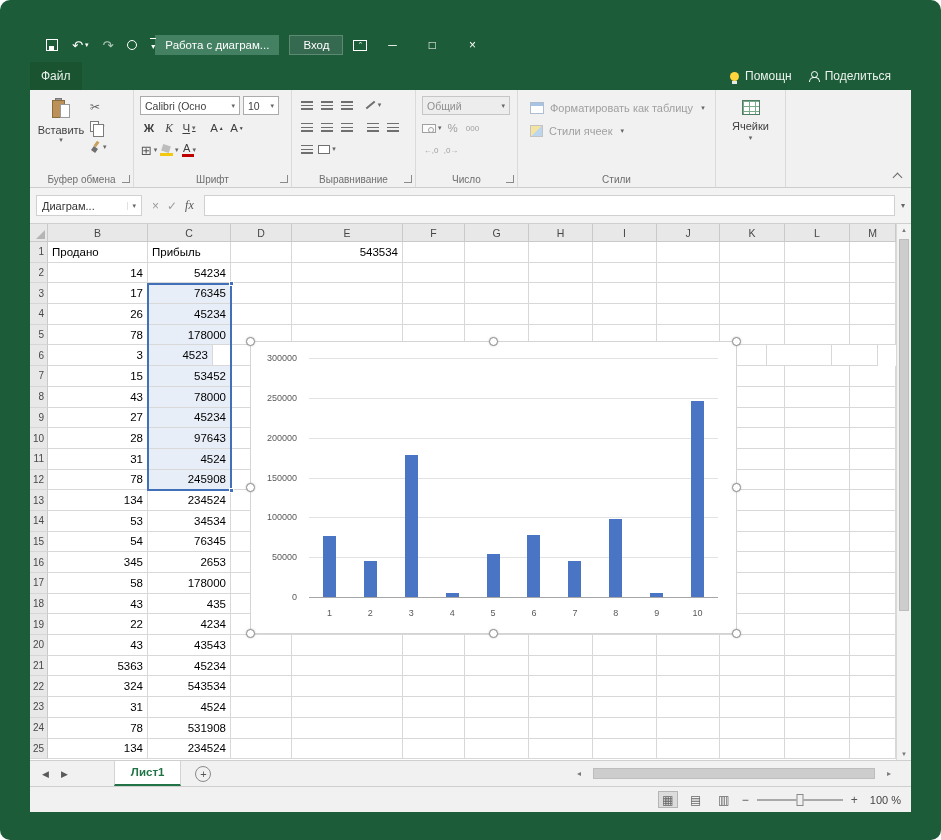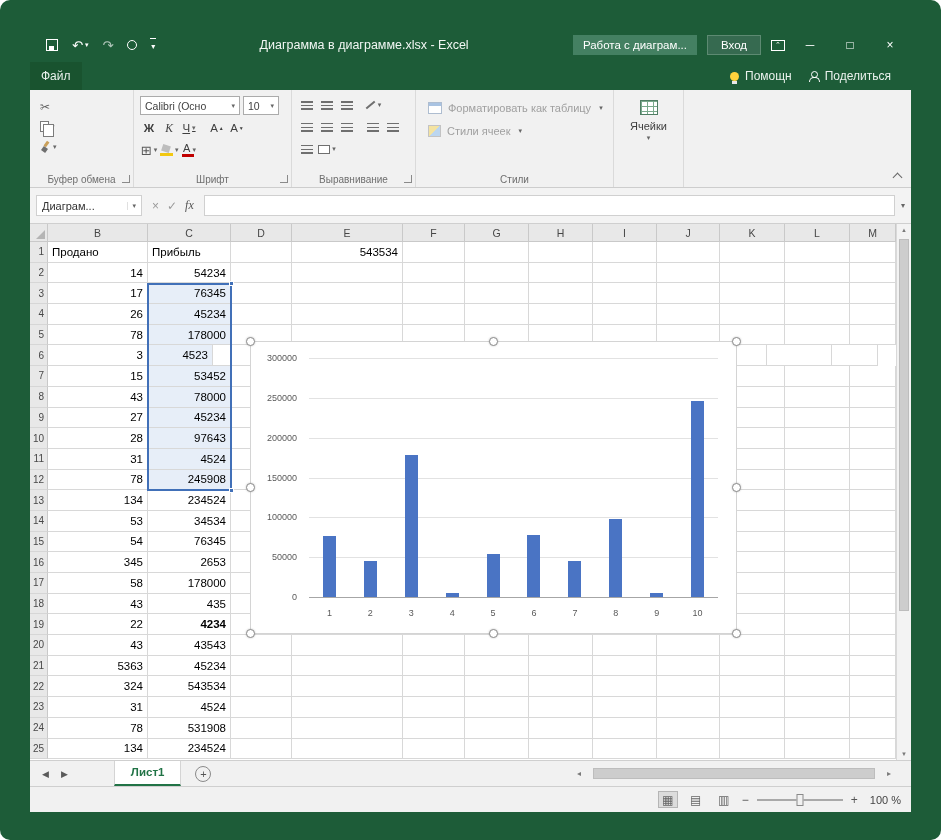--- a/index.html
+++ b/index.html
@@ -251,21 +251,20 @@
       <span class="tbic">
           <span class="floppy"></span>
         </span>
       <span class="tbic">↶<span class="mini-caret">▾</span></span>
       <span class="tbic dim">↷</span>
       <span class="tbic">
           <span class="touch-circle"></span>
         </span>
       <span class="tbic qat-custom">▾</span>
     </div>
-    <div class="win-title">Диаграмма в диаграмме.xlsx - Excel</div>
     <div class="title-right">
       <span class="ctx-chip">Работа с диаграм...</span>
       <button class="signin">Вход</button>
       <span class="ribdisp">⌃</span>
       <span class="winctl">─</span>
       <span class="winctl">□</span>
       <span class="winctl">×</span>
     </div>
   </div>
 
@@ -275,20 +274,29 @@
       <span class="bulb"></span>
       <span class="lbl">Помощн</span>
       <span class="person"></span>
       <span class="lbl">Поделиться</span>
     </div>
   </div>
 
   <div class="ribbon">
 
     <div class="rgroup g-clipboard">
+      <div class="paste-stack">
+        <span class="clipboard-icon">
+            <i class="clip"></i>
+            <i class="board"></i>
+            <i class="page"></i>
+          </span>
+        <span class="blabel">Вставить</span>
+        <span class="pcaret">▾</span>
+      </div>
       <div class="minis">
         <span class="mini">
             <span class="cut-glyph">✂</span>
           </span>
         <span class="mini caretdn">
             <span class="copy-icon"></span>
           </span>
         <span class="mini caretdn">
             <span class="brush-icon"></span>
           </span>
@@ -374,20 +382,40 @@
             <span class="bars"></span>
           </span>
         <span class="fbtn caretdn">
             <span class="mergebox"></span>
           </span>
       </div>
       <span class="glabel">Выравнивание</span>
       <span class="launcher"></span>
     </div>
 
+    <div class="rgroup g-number">
+      <div class="rrow">
+        <div class="combo">
+            <span>Общий</span>
+          </div>
+      </div>
+      <div class="rrow">
+        <span class="fbtn caretdn">
+            <span class="banknote"></span>
+          </span>
+        <span class="fbtn dis">%</span>
+        <span class="fbtn dis dec">000</span>
+      </div>
+      <div class="rrow">
+        <span class="fbtn dis dec">←,0</span>
+        <span class="fbtn dis dec">,0→</span>
+      </div>
+      <span class="glabel">Число</span>
+      <span class="launcher"></span>
+    </div>
 
     <div class="rgroup g-styles">
       <div class="stylebtn caretdn">
         <span class="ft-icon"></span>
         <span>Форматировать как таблицу</span>
       </div>
       <div class="stylebtn caretdn">
         <span class="cs-icon"></span>
         <span>Стили ячеек</span>
       </div>
@@ -715,21 +743,21 @@
           <div class="cell" style="width: 64px;"></div>
           <div class="cell" style="width: 64px;"></div>
           <div class="cell" style="width: 64px;"></div>
           <div class="cell" style="width: 63px;"></div>
           <div class="cell" style="width: 65px;"></div>
           <div class="cell" style="width: 65px;"></div>
           <div class="cell" style="width: 46px;"></div>
         </div>
         <div class="gr">
           <div class="cell num" style="width: 100px;">22</div>
-          <div class="cell num" style="width: 83px; font-weight: bold;">4234</div>
+          <div class="cell num" style="width: 83px;">4234</div>
           <div class="cell" style="width: 61px;"></div>
           <div class="cell" style="width: 111px;"></div>
           <div class="cell" style="width: 62px;"></div>
           <div class="cell" style="width: 64px;"></div>
           <div class="cell" style="width: 64px;"></div>
           <div class="cell" style="width: 64px;"></div>
           <div class="cell" style="width: 63px;"></div>
           <div class="cell" style="width: 65px;"></div>
           <div class="cell" style="width: 65px;"></div>
           <div class="cell" style="width: 46px;"></div>

